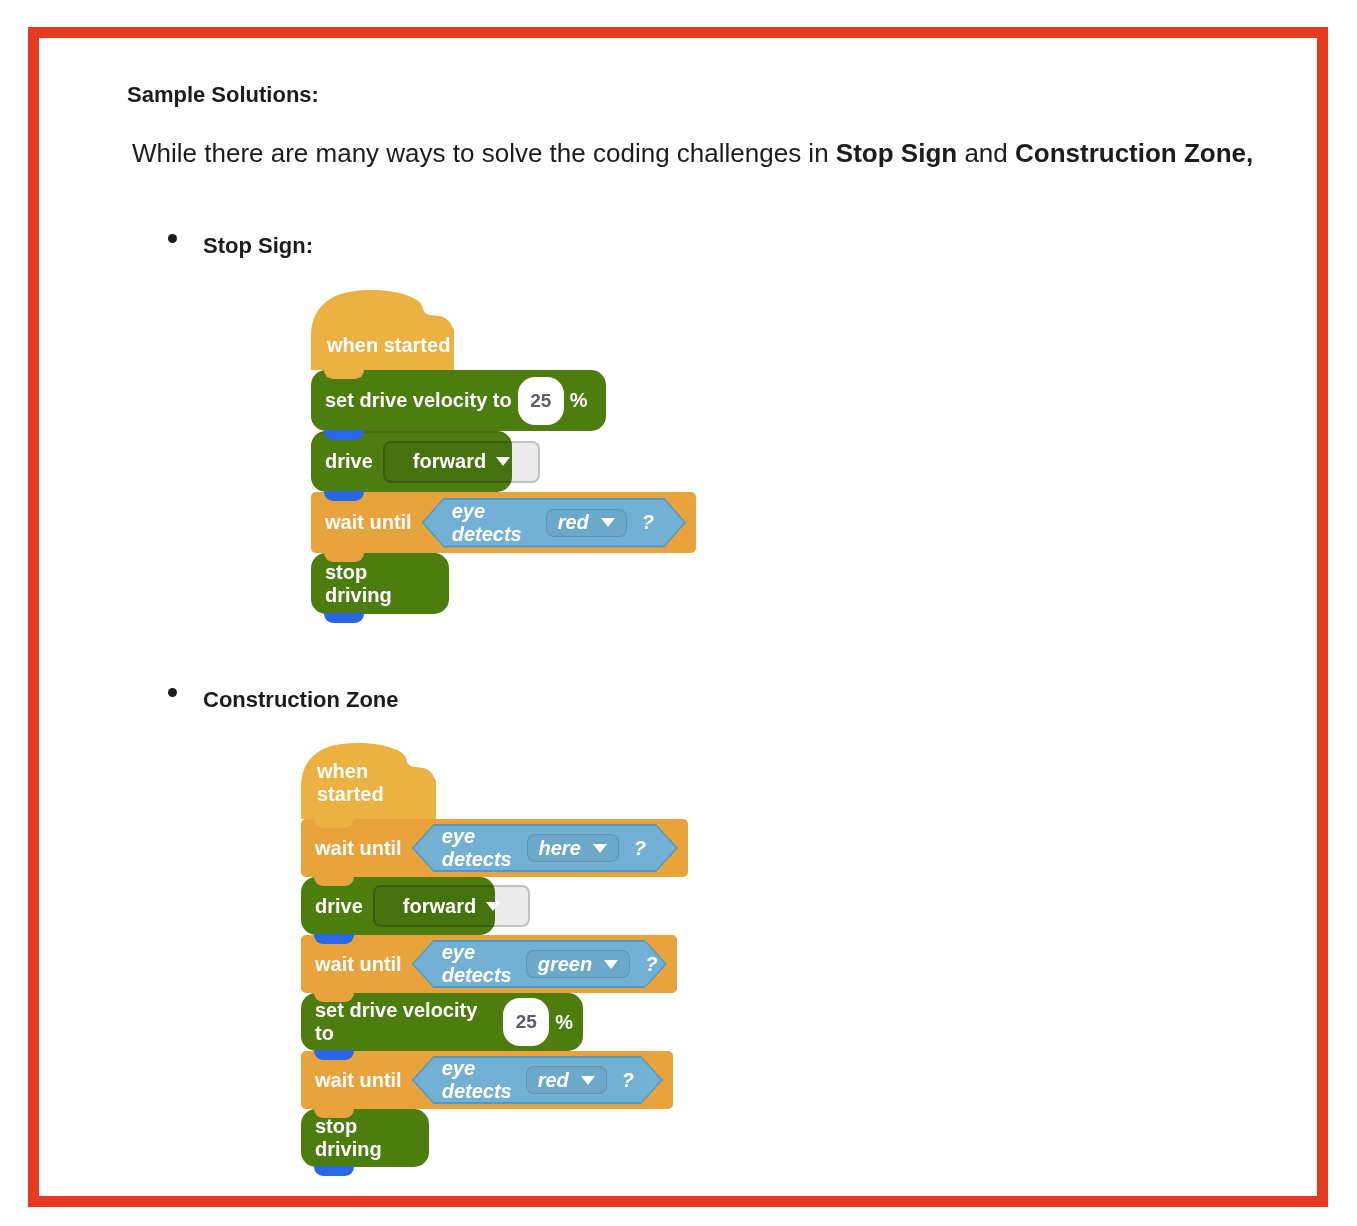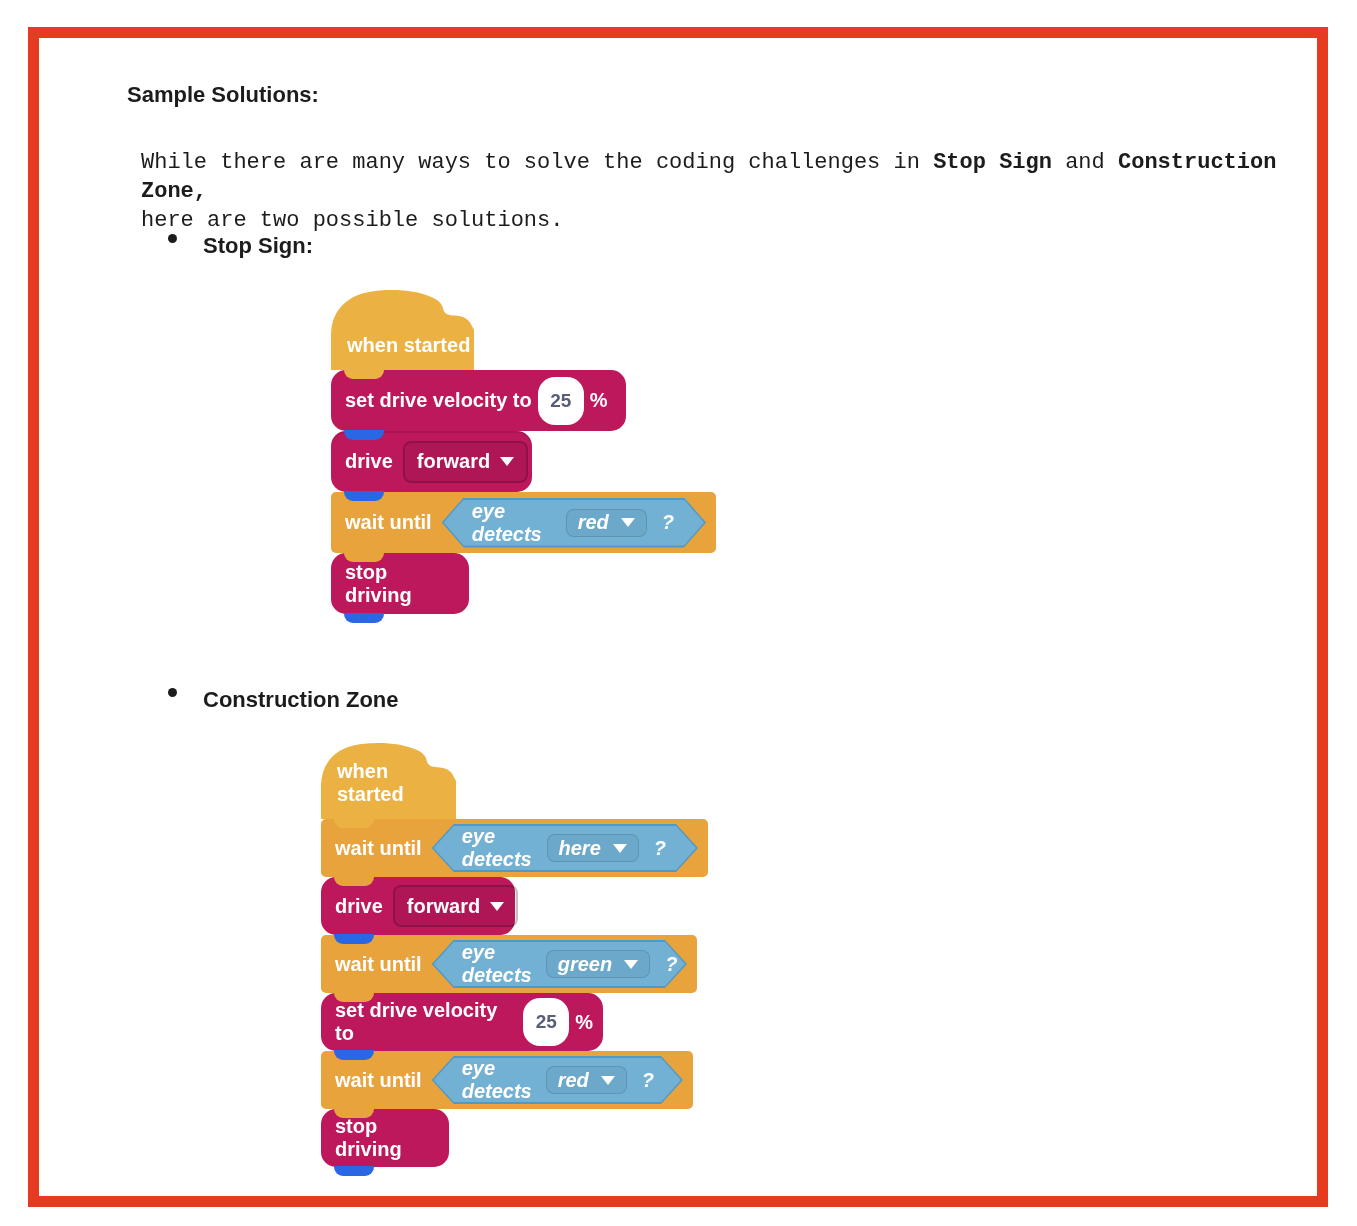--- a/index.html
+++ b/index.html
@@ -1,32 +1,32 @@
 <!DOCTYPE html>
 <html><head>
 <meta charset="utf-8">
 <style>
   html,body{margin:0;padding:0;background:#ffffff;}
   .page{position:relative;width:1357px;height:1226px;background:#fff;
         font-family:"Liberation Sans","DejaVu Sans",sans-serif;color:#1c1c1c;overflow:hidden;}
   .frame{position:absolute;left:28px;top:27px;width:1278px;height:1158px;
          border:11px solid #e73b21;background:#fff;}
   .doc-title{position:absolute;left:88px;top:44px;font-size:22px;font-weight:700;margin:0;}
-  .intro{position:absolute;left:88px;top:96px;font-size:22px;line-height:29px;margin:14px;font-family:Liberation Mono, monospace;}
+  .intro{position:absolute;left:88px;top:96px;font-size:26px;line-height:29px;margin:5px;}
   .bullet-row{position:absolute;display:flex;align-items:center;}
   .bullet-dot{width:9px;height:9px;border-radius:50%;background:#1c1c1c;margin-right:26px;flex:0 0 auto;}
   .bullet-label{font-size:22px;font-weight:700;margin-top:15px;}
 
   
   .stack{position:absolute;}
   .blk{position:relative;display:flex;align-items:center;border-radius:5px;
-       color:#fff;font-size:20px;font-weight:600;padding:0 10px 0 14px;box-sizing:border-box;margin-left:20px;}
+       color:#fff;font-size:20px;font-weight:600;padding:0 10px 0 14px;box-sizing:border-box;}
   .blk::after{content:'';position:absolute;left:13px;bottom:-9px;width:40px;height:10px;
               border-radius:0 0 9px 9px;background:inherit;}
-  .blue{background:#be185d;border-radius:15px;}
+  .blue{background:#4d7c0f;border-radius:15px;}
   .orange{background:#e9a33c;}
   .yellow::after{background:#ebb243;}
   .blue::after{background:#2a67e4;}
   .orange::after{background:#e9a33c;}
   .stack .blk:nth-child(1){z-index:9}.stack .blk:nth-child(2){z-index:8}
   .stack .blk:nth-child(3){z-index:7}.stack .blk:nth-child(4){z-index:6}
   .stack .blk:nth-child(5){z-index:5}.stack .blk:nth-child(6){z-index:4}
   .stack .blk:nth-child(7){z-index:3}
   .s1 .blk{height:61px;}
   .s2 .blk{height:58px;}
@@ -36,21 +36,21 @@
   .hatsvg{position:absolute;left:0;top:0;width:100%;height:100%;}
   .hatsvg path{fill:#ebb243;}
   .hat-label{position:absolute;left:16px;bottom:13px;z-index:2;}
   .seam{box-shadow:inset 0 2px 0 rgba(0,0,0,0.10);}
 
   .bubble{display:inline-flex;align-items:center;justify-content:center;
           min-width:46px;height:48px;border-radius:17px;background:#fff;color:#575e75;
           font-size:19px;font-weight:700;margin:0 6px;padding:0 8px;box-sizing:border-box;}
   .dd{display:inline-flex;align-items:center;gap:10px;height:42px;border-radius:8px;
       background:rgba(0,0,0,0.08);border:2px solid rgba(0,0,0,0.18);
-      padding:0 12px;margin-left:10px;box-sizing:border-box;}
+      padding:0 28px;margin-left:10px;box-sizing:border-box;}
   .caret{width:0;height:0;border-left:7px solid transparent;border-right:7px solid transparent;
          border-top:9px solid #fff;display:inline-block;}
 
   .hexouter{position:relative;flex:1;height:50px;margin-left:10px;background:#4e9ac4;
             clip-path:polygon(0 50%,22px 0,calc(100% - 22px) 0,100% 50%,calc(100% - 22px) 100%,22px 100%);font-style:italic;}
   .s2 .hexouter{height:48px;}
   .hexinner{position:absolute;left:2px;top:2px;right:2px;bottom:2px;background:#72b1d4;
             clip-path:polygon(0 50%,20px 0,calc(100% - 20px) 0,100% 50%,calc(100% - 20px) 100%,20px 100%);
             display:flex;align-items:center;padding:0 30px 0 28px;box-sizing:border-box;}
   .hexdd{height:28px;border:1.5px solid rgba(0,0,0,0.12);background:rgba(0,0,0,0.05);
@@ -59,21 +59,21 @@
   .qmark{margin-left:15px;font-weight:700;}
 </style>
 </head>
 <body>
 
 <div class="page">
   <div class="frame">
 
     <h1 class="doc-title">Sample Solutions:</h1>
 
-    <p class="intro"><span>While there are many ways to solve the coding challenges in </span><b>Stop Sign</b><span> and </span><b>Construction Zone,</b><br><span>here are two possible solutions.</span></p>
+    <p class="intro"><span>While there are many ways to solve the coding challenges in </span><b>Stop Sign</b><span> and </span><b>Construction Zone,</b><br></p>
 
     <div class="bullet-row" style="left:129px;top:180px;">
       <span class="bullet-dot"></span>
       <span class="bullet-label">Stop Sign:</span>
     </div>
 
     <div class="stack s1" style="left:272px;top:250px;">
       <div class="blk hat yellow" style="width:143px;">
         <svg class="hatsvg" viewBox="0 0 143 82" preserveAspectRatio="none">
           <path d="M0,82 L0,46 C1,21 17,7 41,3.5 C63,0.5 85,2.5 99,8.5 C107,11.5 111,15.5 112,20.5 C113,25.5 117,27.5 123,27.5 C132,27.5 138.5,31.5 140.5,37.5 C141.5,39.5 143,40.5 143,42.5 L143,82 Z"></path>

